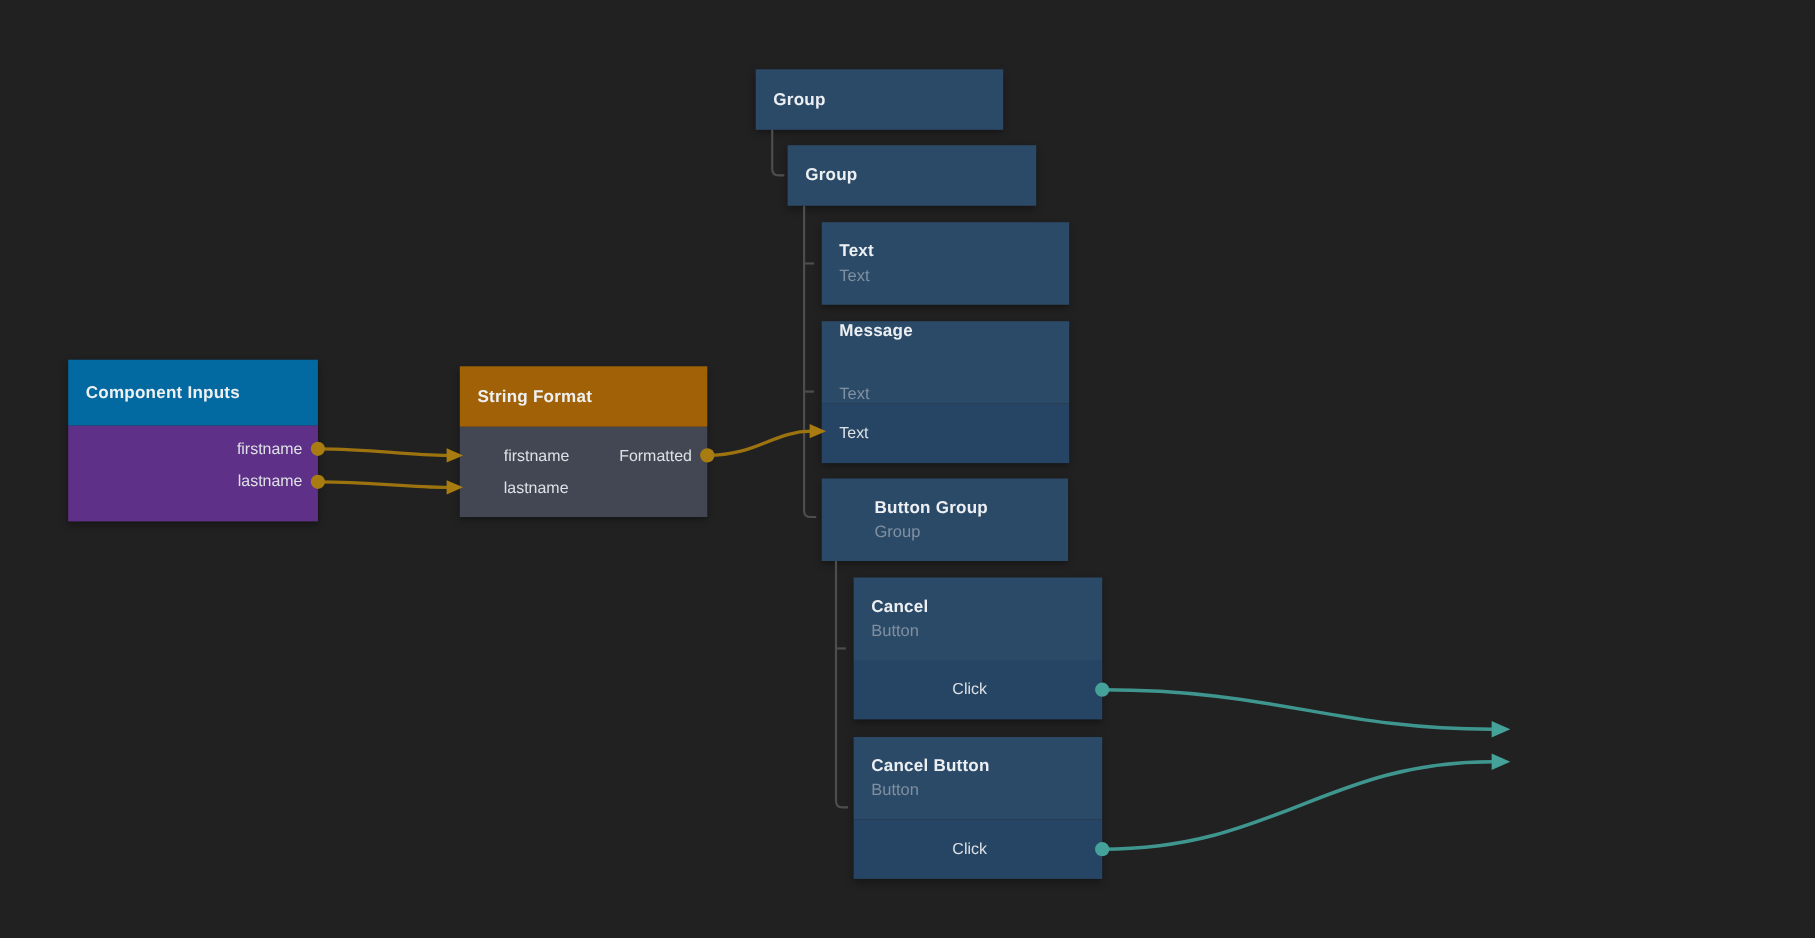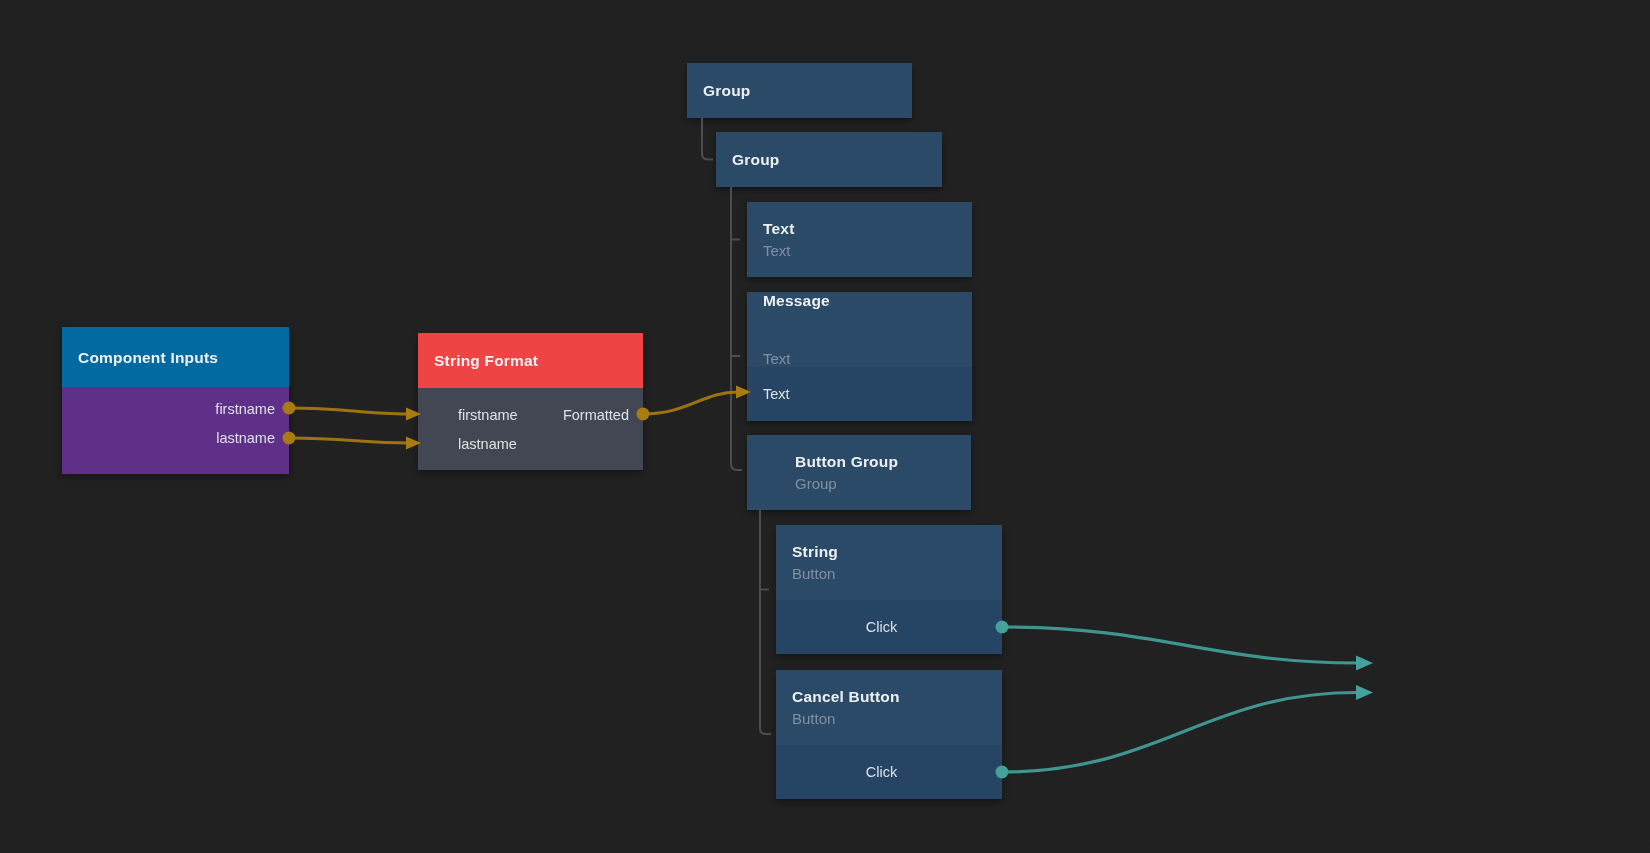--- a/index.html
+++ b/index.html
@@ -6,21 +6,21 @@
   #canvas{position:relative;width:1650px;height:853px;background:#212121;overflow:hidden;
           font-family:"Liberation Sans","DejaVu Sans",sans-serif;border-radius:12px;}
   .node{position:absolute;box-shadow:0 3px 7px rgba(0,0,0,.38);display:flex;flex-direction:column;}
   
   .blue .head{background:#2b4a68;}
   .blue .portrow{background:#264564;}
   
   .purple .head{background:#0369a1;}
   .purple .body{background:#5f3088;}
   
-  .gray .head{background:#ef4444;}
+  .gray .head{background:#a16207;}
   .gray .body{background:#424753;}
 
   .head{flex:none;display:flex;flex-direction:column;justify-content:center;padding:0 16px;}
   .head .t{font-size:15.5px;font-weight:700;color:#edf0f3;line-height:23px;letter-spacing:.2px;}
   .head .s{font-size:15px;font-weight:400;color:#8090a1;line-height:22px;}
   .purple .head .t, .gray .head .t{font-weight:700;color:#eef0f2;}
 
   .body{flex:1;display:flex;flex-direction:column;}
   .prow{height:29px;display:flex;align-items:center;padding:0 14px;justify-content:flex-end;margin-left:24px;}
   .prow.left{justify-content:flex-start;padding-left:16px;}
@@ -69,21 +69,21 @@
 
   <div class="node blue" style="left:747px;top:435px;width:224px;height:75px;">
     <div class="head" style="height:75px;padding-left:48px;">
       <div class="t">Button Group</div>
       <div class="s">Group</div>
     </div>
   </div>
 
   <div class="node blue" style="left:776px;top:525px;width:226px;height:129px;">
     <div class="head" style="height:75px;">
-      <div class="t">String</div>
+      <div class="t">Cancel</div>
       <div class="s">Button</div>
     </div>
     <div class="portrow out">
       <span class="plabel">Click</span>
     </div>
   </div>
 
   <div class="node blue" style="left:776px;top:670px;width:226px;height:129px;">
     <div class="head" style="height:75px;">
       <div class="t">Cancel Button</div>

